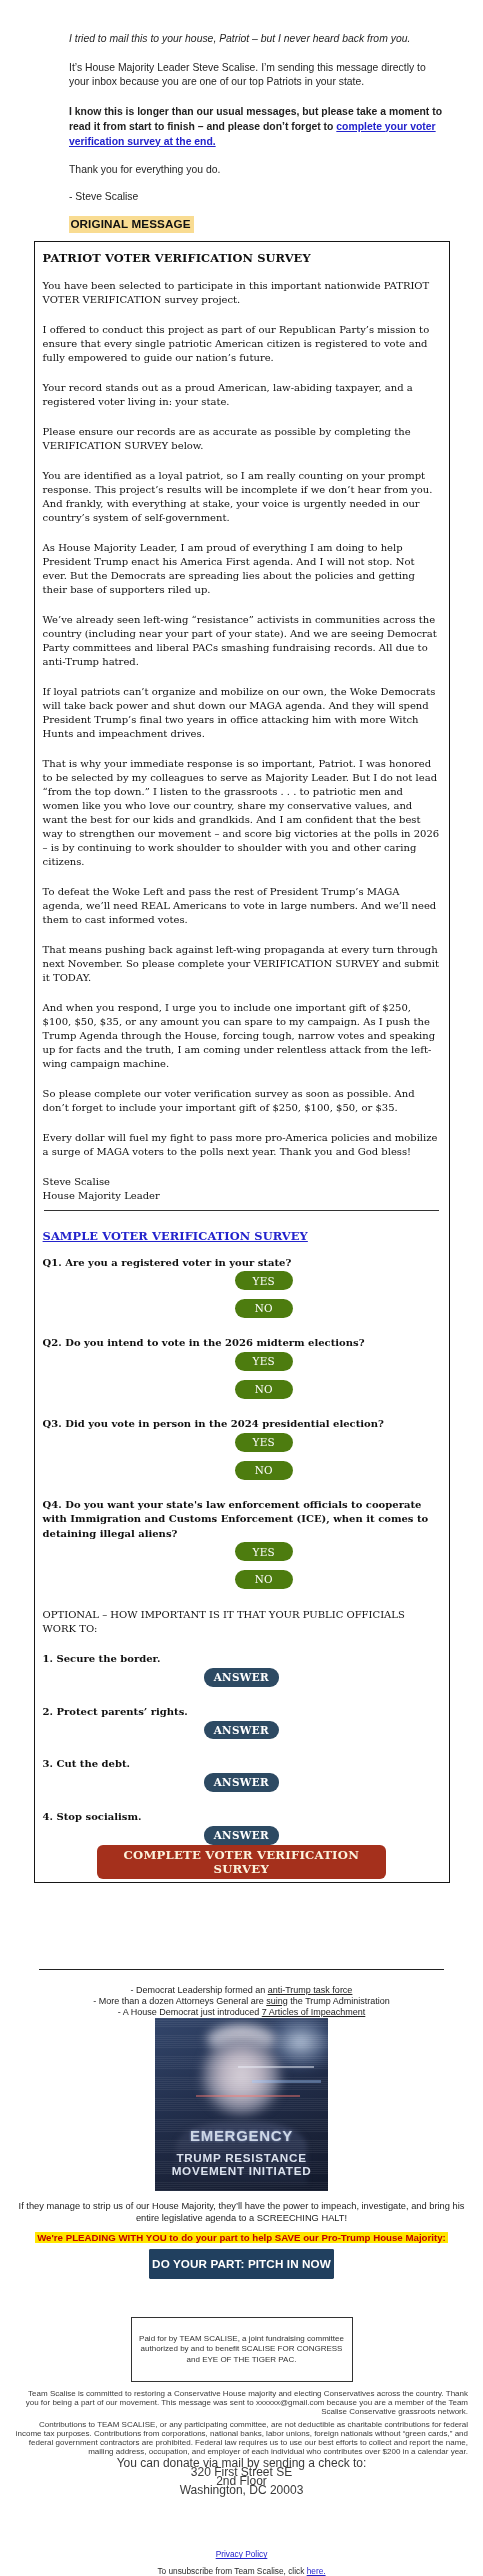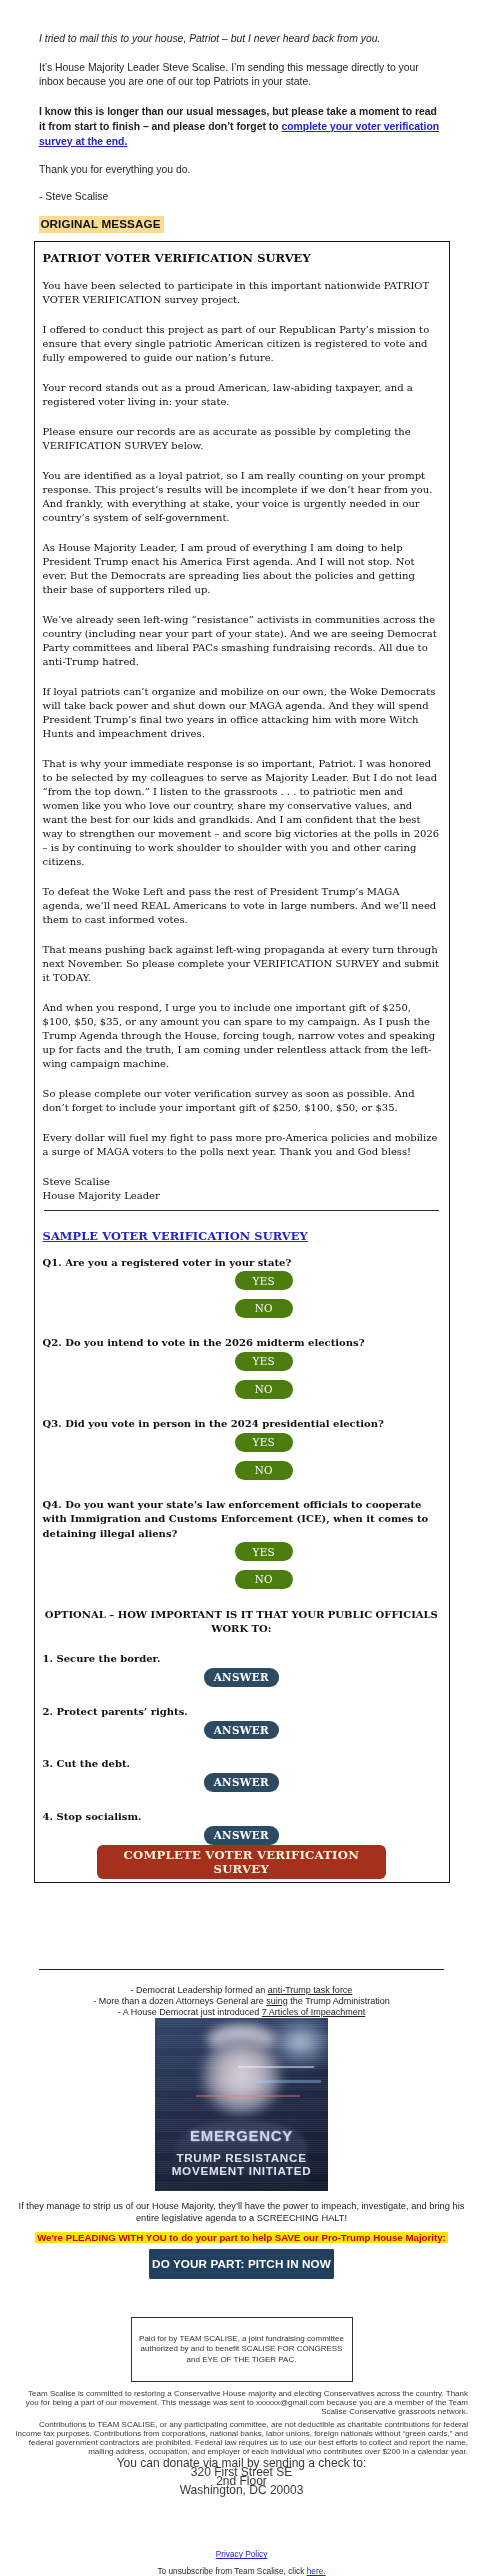--- a/index.html
+++ b/index.html
@@ -2,21 +2,21 @@
 <html style="font-size:11px"><head>
 <meta charset="utf-8">
 <style>
   html,body{margin:0;padding:0;}
   body{
     width:483px;height:2576px;overflow:hidden;background:#ffffff;
     font-family:"Liberation Sans",sans-serif;color:#1f1f1f;
     -webkit-font-smoothing:antialiased;
   }
   
-  .intro{padding:32px 38px 0 39px;font-size:10.4px;line-height:14.5px;}
+  .intro{padding:32px 38px 0 39px;font-size:10.4px;line-height:14.5px;margin-left:30px;}
   .intro .p{margin:0 0 0 0;}
   .intro .gap{margin-top:14px;}
   .italic{font-style:italic;}
   .bold{font-weight:bold;line-height:15px;}
   a.blue-link{color:#2323CC;font-weight:bold;text-decoration:underline;}
   .om-chip{
     display:inline-block;margin-top:11px;background:#F9DC92;color:#111;
     font-weight:bold;font-size:11.7px;padding:1.4px 3.5px 1.4px 1.4px;letter-spacing:0.1px;
   }
   
@@ -35,21 +35,21 @@
     text-decoration:underline;margin:0 0 13px 0;letter-spacing:0.1px;}
   .q{font-weight:bold;margin:18px 0 0 0;line-height:14.5px;}
   .q.first{margin-top:0;}
   .pill-row{text-align:center;}
   .pill{
     display:inline-block;box-sizing:border-box;min-width:58px;padding:2.1px 11px 2.8px 11px;
     margin-top:9px;background:#4d7c0f;color:#ffffff;font-weight:normal;font-size:10.4px;
     border-radius:9.7px;text-decoration:none;letter-spacing:0.3px;margin-left:45px;
   }
   .pill.tight{margin-top:1.4px;}
-  .optional{font-weight:bold;margin:18.6px 0 0 0;line-height:14.5px;text-align:center;}
+  .optional{font-weight:normal;margin:18.6px 0 0 0;line-height:14.5px;}
   .opt-item{font-weight:bold;margin:18px 0 0 0;line-height:14.5px;}
   .opt-item.first{margin-top:15px;}
   .pill-answer{
     display:inline-block;box-sizing:border-box;min-width:72px;padding:2.1px 9.7px 2.8px 9.7px;
     margin-top:1.4px;background:#2D4A63;color:#fff;font-weight:bold;font-size:10.4px;
     border-radius:9px;text-decoration:none;letter-spacing:0.3px;
   }
   .cta-wrap{margin-top:auto;text-align:center;}
   .cta-complete{
     display:inline-block;box-sizing:border-box;width:289px;padding:2.8px 0 3.5px 0;

